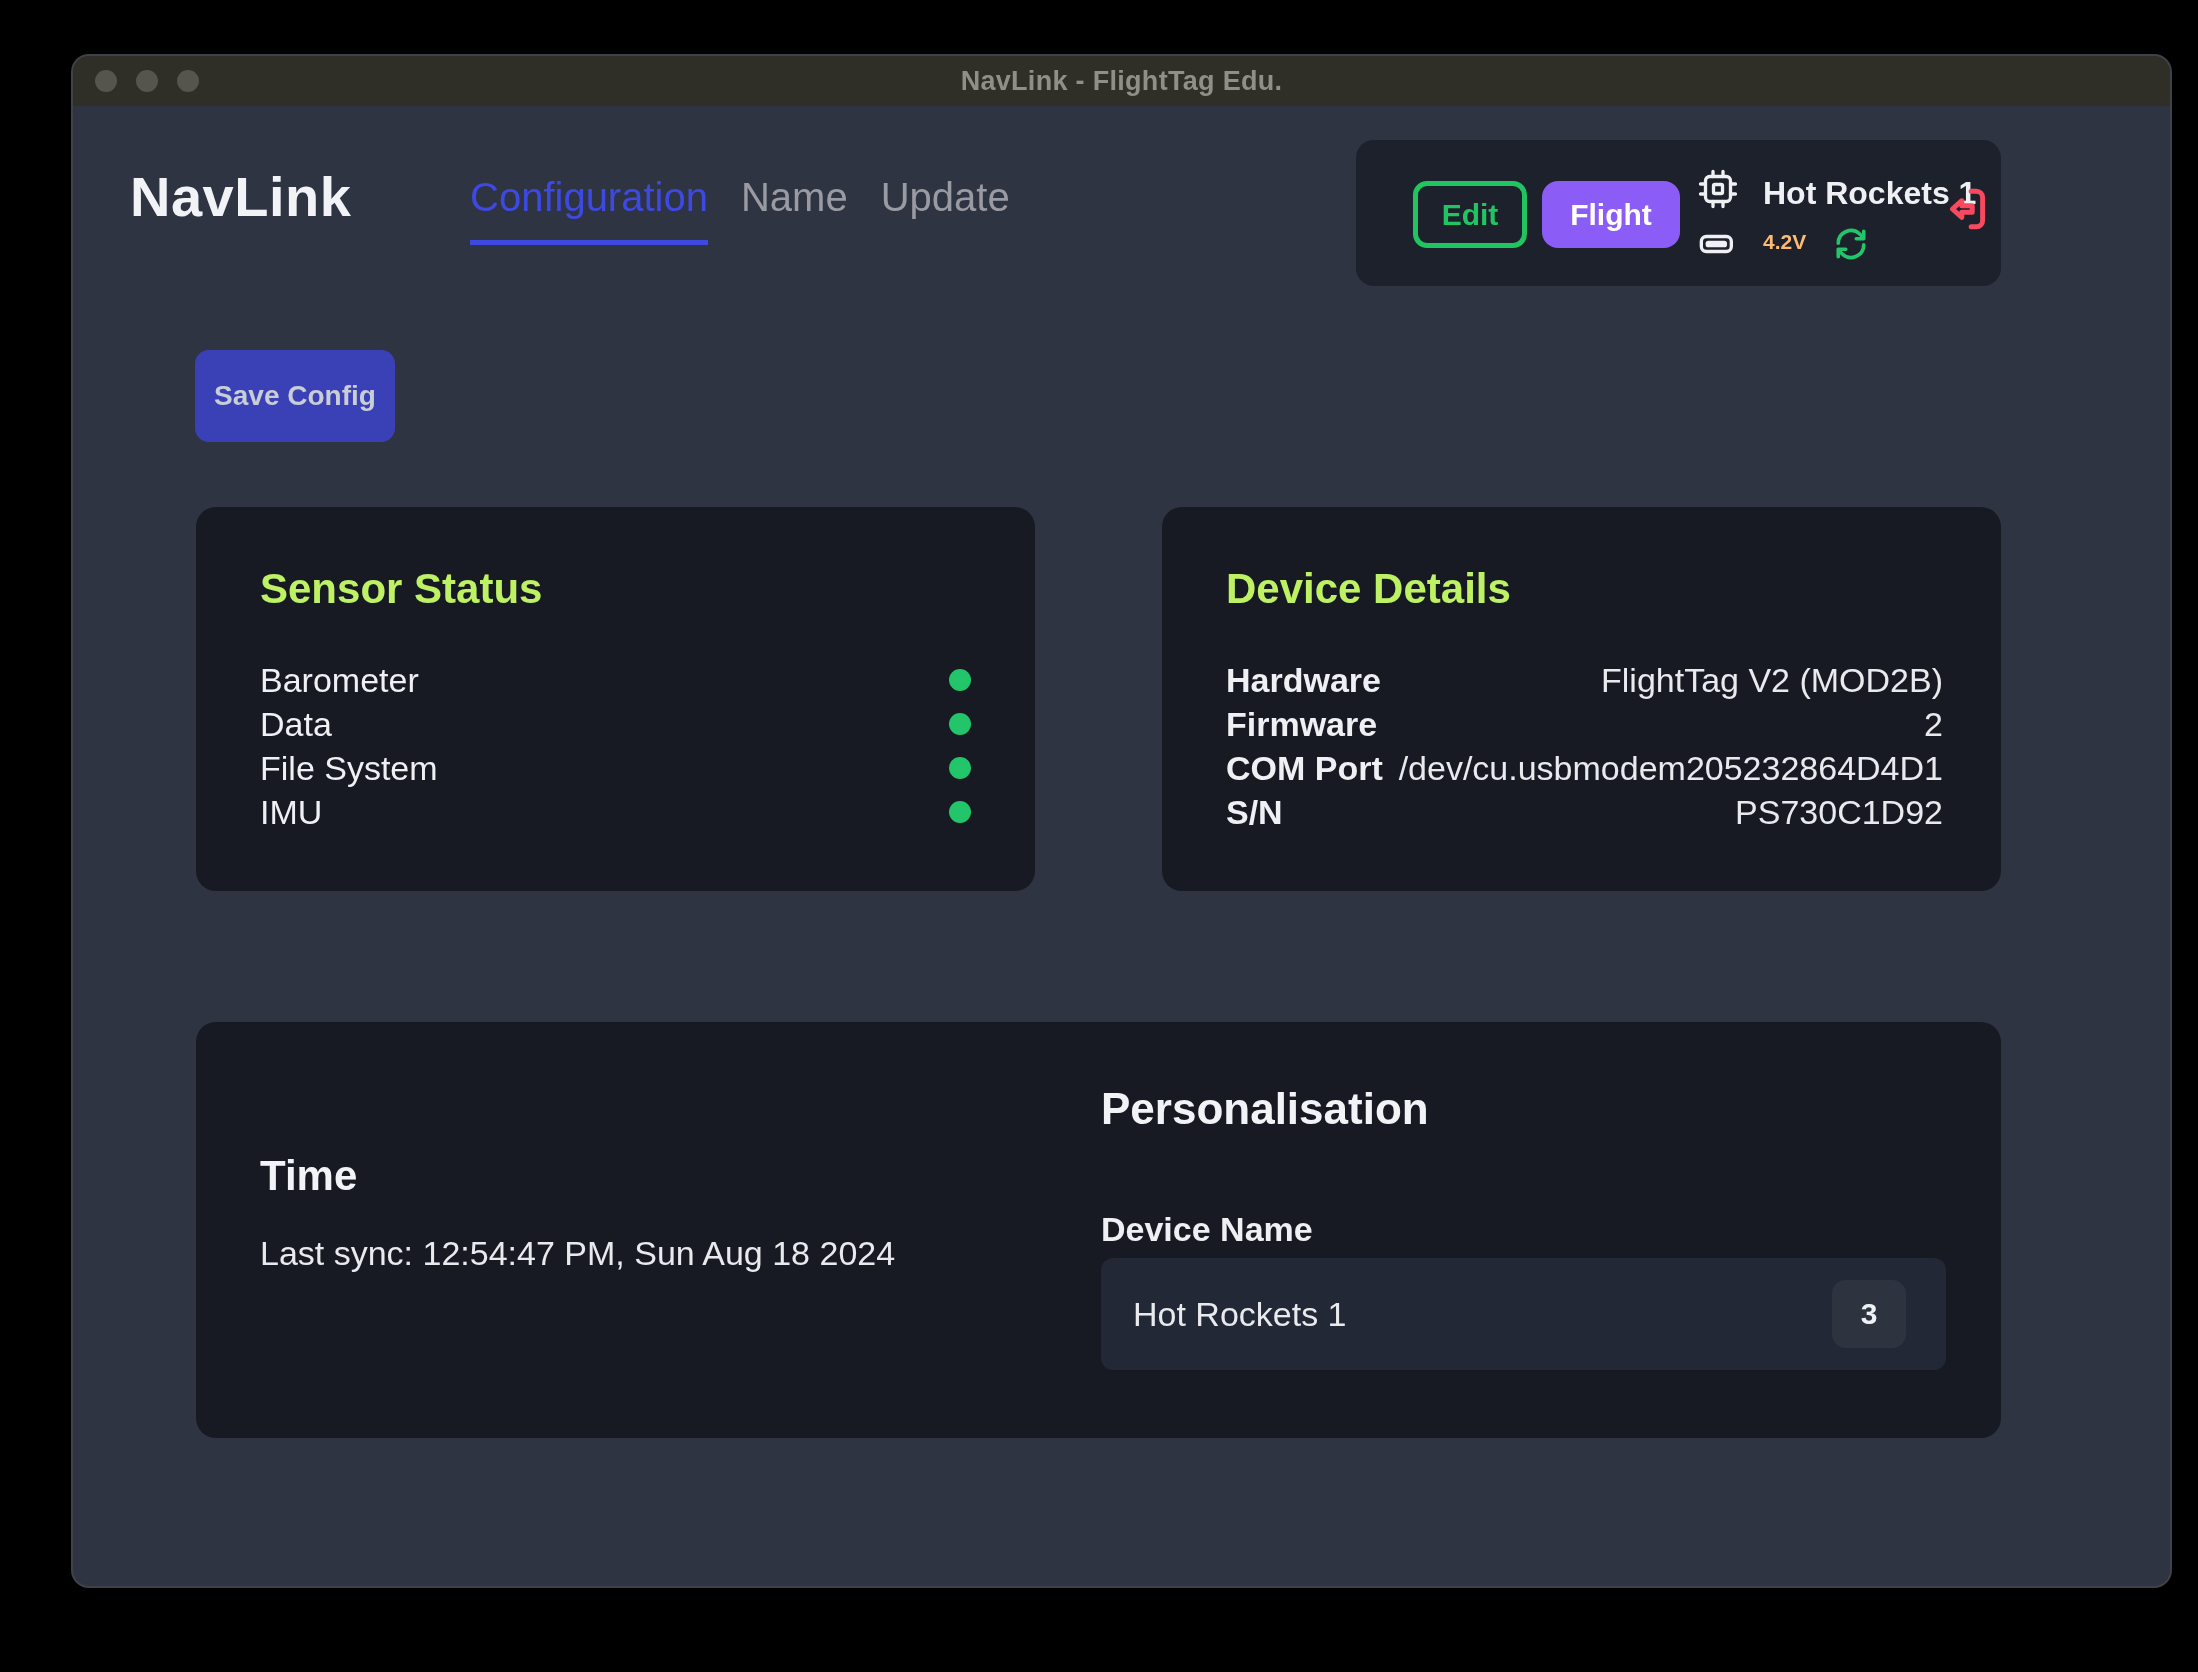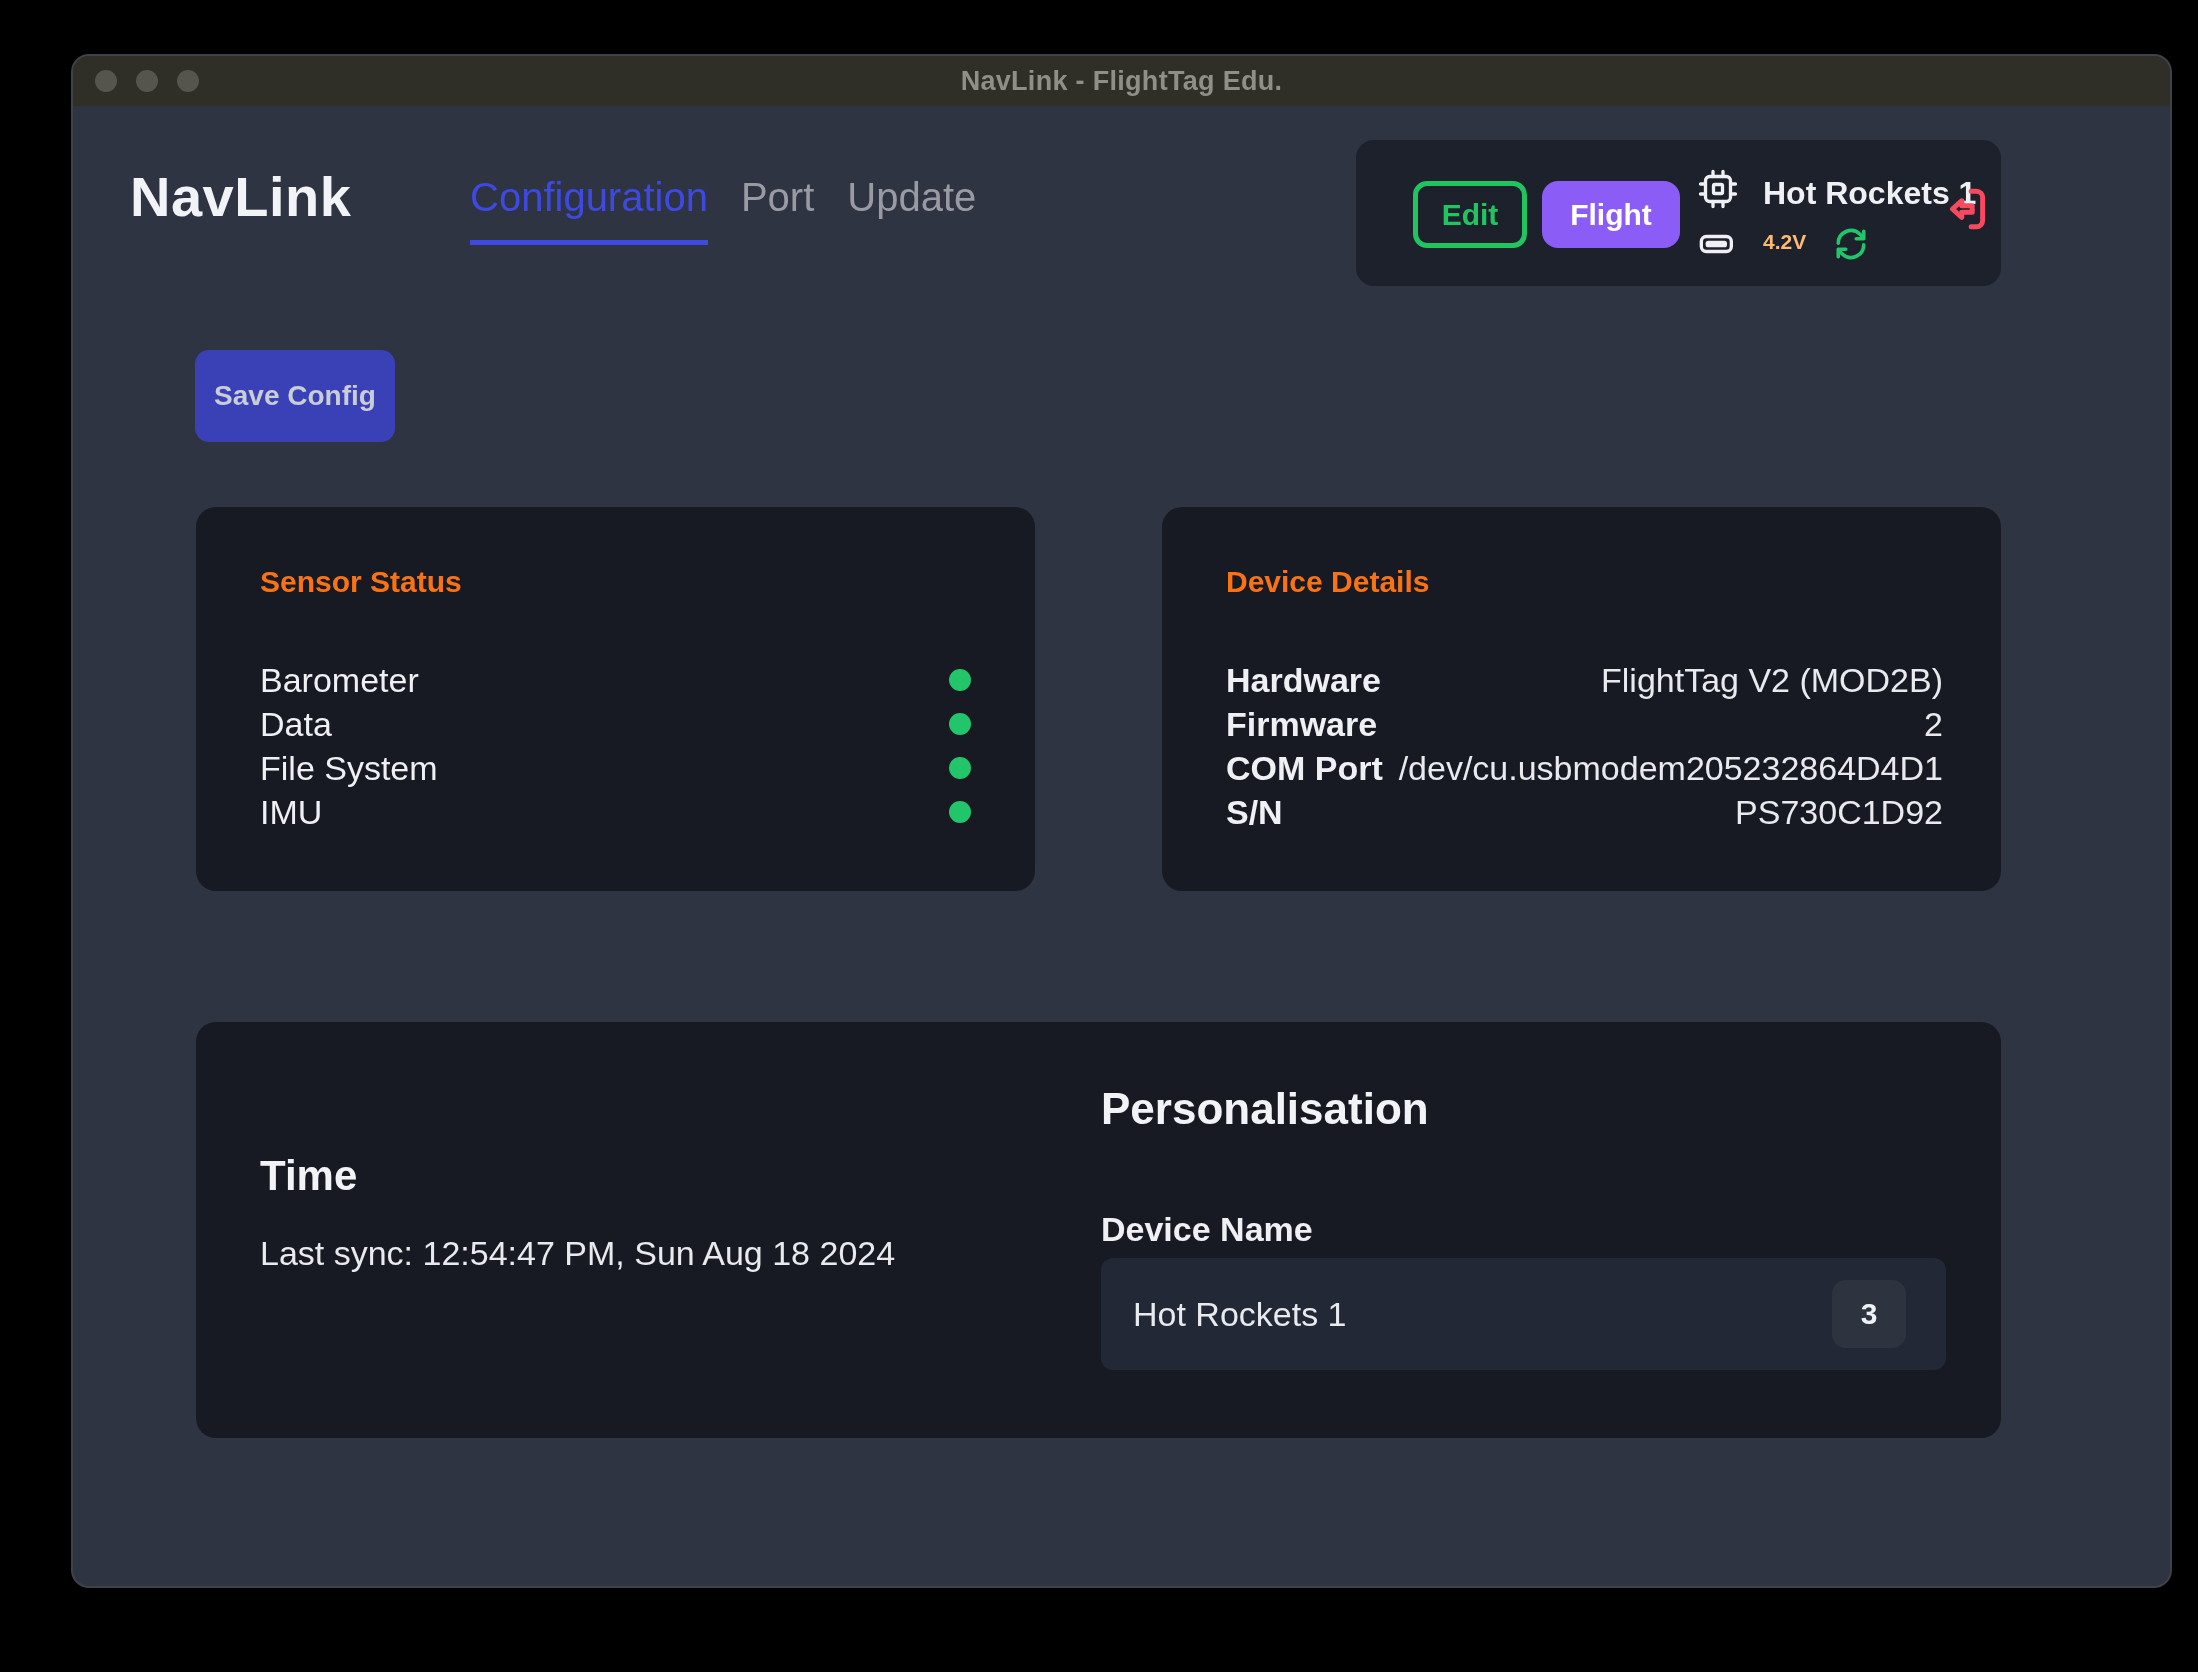--- a/index.html
+++ b/index.html
@@ -43,21 +43,21 @@
   .dp-logout  { left:586px; top:44px; width:50px; height:50px; cursor:pointer; }
 
   
   .btn-save { position:absolute; left:122px; top:294px; width:200px; height:92px;
               background:#3a41b7; border:none; border-radius:14px; color:#c9cdd6;
               font-size:28px; font-weight:700; display:flex; align-items:center;
               justify-content:center; cursor:pointer; font-family:inherit; }
 
   
   .card { position:absolute; background:#171a22; border-radius:20px; }
-  .card-title { font-size:30px; font-weight:700; color:#f97316; }
+  .card-title { font-size:42px; font-weight:700; color:#bef264; }
 
   .card-sensor { left:123px; top:451px; width:839px; height:384px; }
   .card-sensor .card-title { position:absolute; left:64px; top:58px; }
   .sensor-rows { position:absolute; left:64px; right:64px; top:151px; }
   .sensor-row { height:44px; display:flex; align-items:center; justify-content:space-between; }
   .sensor-label { font-size:34px; font-weight:500; color:#eef0f4; }
   .status-dot { width:22px; height:22px; border-radius:50%; background:#23c56a; }
 
   .card-device { left:1089px; top:451px; width:839px; height:384px;padding-left:20px; }
   .card-device .card-title { position:absolute; left:64px; top:58px; }
@@ -94,21 +94,21 @@
       <div class="light"></div>
       <div class="light"></div>
     </div>
     <div class="titlebar-title">NavLink - FlightTag Edu.</div>
   </div>
 
   <div class="logo">NavLink</div>
 
   <div class="nav">
     <div class="nav-item active">Configuration</div>
-    <div class="nav-item">Port</div>
+    <div class="nav-item">Name</div>
     <div class="nav-item">Update</div>
   </div>
 
   <div class="device-panel">
     <div class="btn-edit">Edit</div>
     <div class="btn-flight">Flight</div>
 
     <div class="dp-icon dp-chip">
       <svg viewBox="0 0 24 24" width="40" height="40" fill="none" stroke="#eef0f4" stroke-width="2" stroke-linecap="round">
         <rect x="4.5" y="4.5" width="15" height="15" rx="2.5"></rect>

